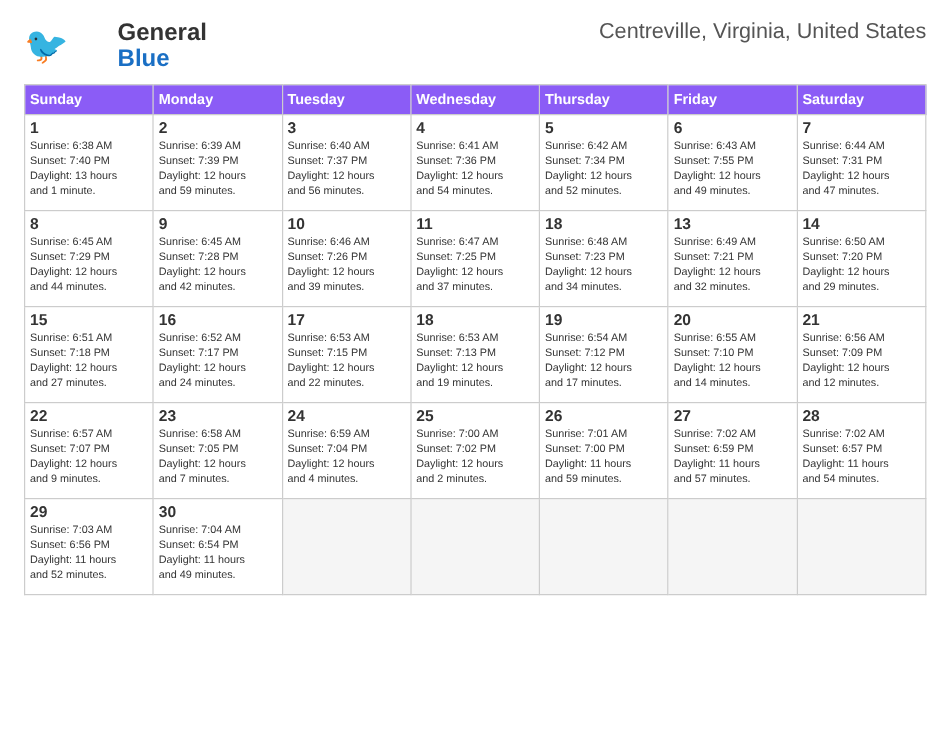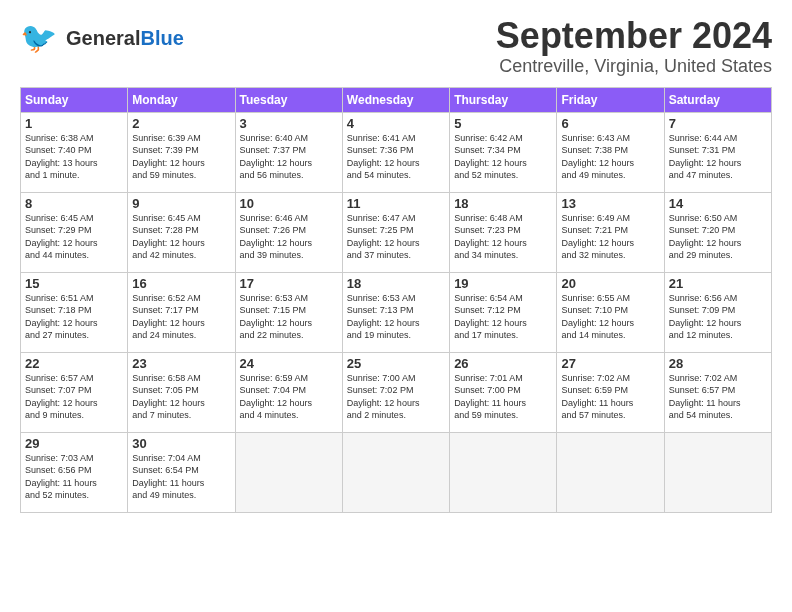--- a/index.html
+++ b/index.html
@@ -89,28 +89,27 @@
 <div class="container">
   <div class="header">
     <div class="logo">
       <div class="logo-row">
         <div style="position:relative; width:44px; height:44px;">
           
           <svg width="44" height="44" viewBox="0 0 44 44">
             <text x="0" y="32" font-size="30" fill="#1a6fc4">🐦</text>
           </svg>
         </div>
-        <div style="display:flex;flex-direction:row;justify-content:center;">
+        <div style="display:flex;flex-direction:column;justify-content:center;margin-left:32px;">
           <span style="font-size:20px;font-weight:bold;color:#333;line-height:1.1;">General</span>
           <span style="font-size:20px;font-weight:bold;color:#1a6fc4;line-height:1.1;">Blue</span>
         </div>
       </div>
     </div>
     <div class="title-block">
-      <div class="month-title">September 2024</div>
       <div class="location">Centreville, Virginia, United States</div>
     </div>
   </div>
 
   <table>
     <thead>
       <tr>
       <th>Sunday</th>
           <th>Monday</th>
           <th>Tuesday</th>
@@ -153,21 +152,21 @@
           <td>
             <span class="day-num">5</span>
             <div class="day-info" style="white-space: pre-line;">Sunrise: 6:42 AM
 Sunset: 7:34 PM
 Daylight: 12 hours
 and 52 minutes.</div>
           </td>
           <td>
             <span class="day-num">6</span>
             <div class="day-info" style="white-space: pre-line;">Sunrise: 6:43 AM
-Sunset: 7:38 PM
+Sunset: 7:55 PM
 Daylight: 12 hours
 and 49 minutes.</div>
           </td>
           <td>
             <span class="day-num">7</span>
             <div class="day-info" style="white-space: pre-line;">Sunrise: 6:44 AM
 Sunset: 7:31 PM
 Daylight: 12 hours
 and 47 minutes.</div>
           </td>

